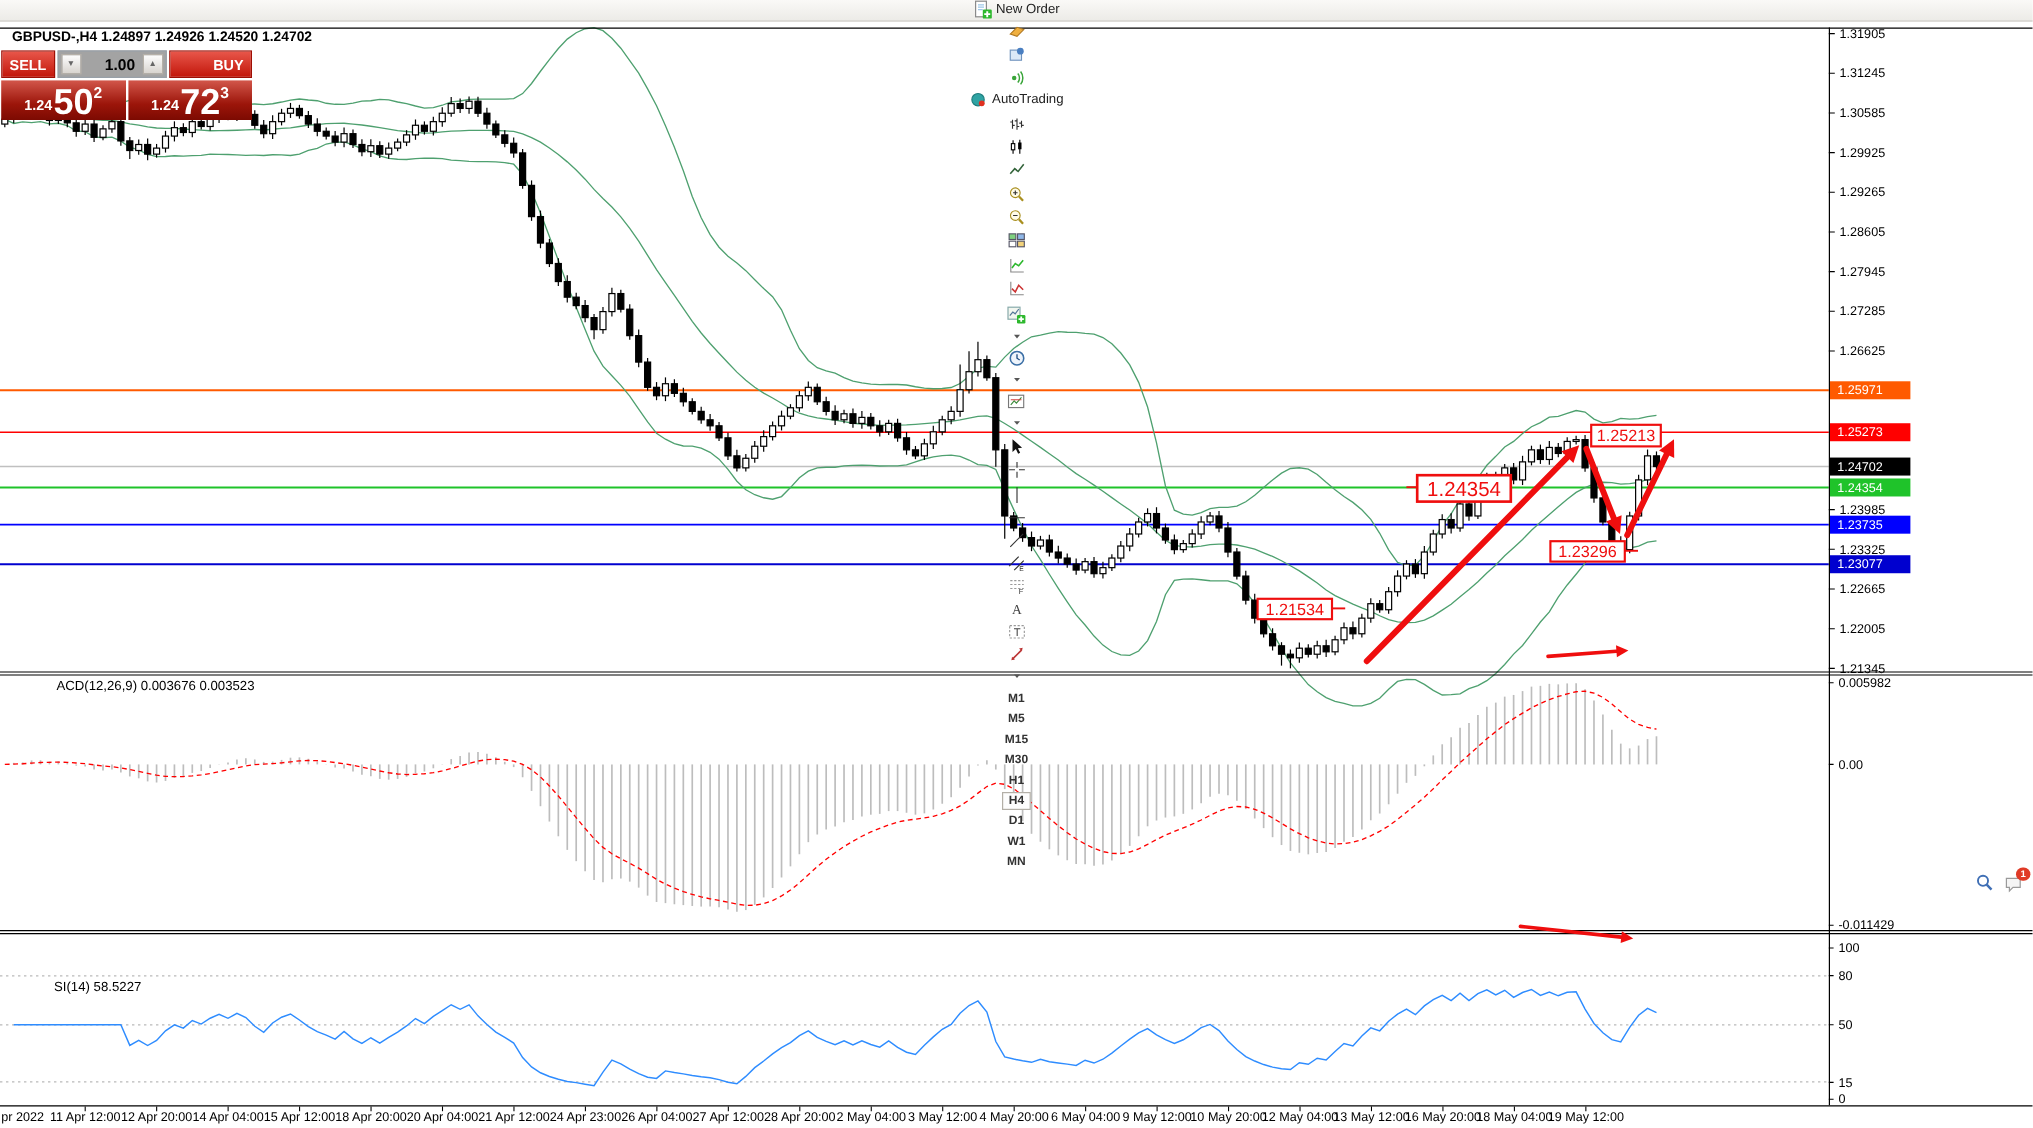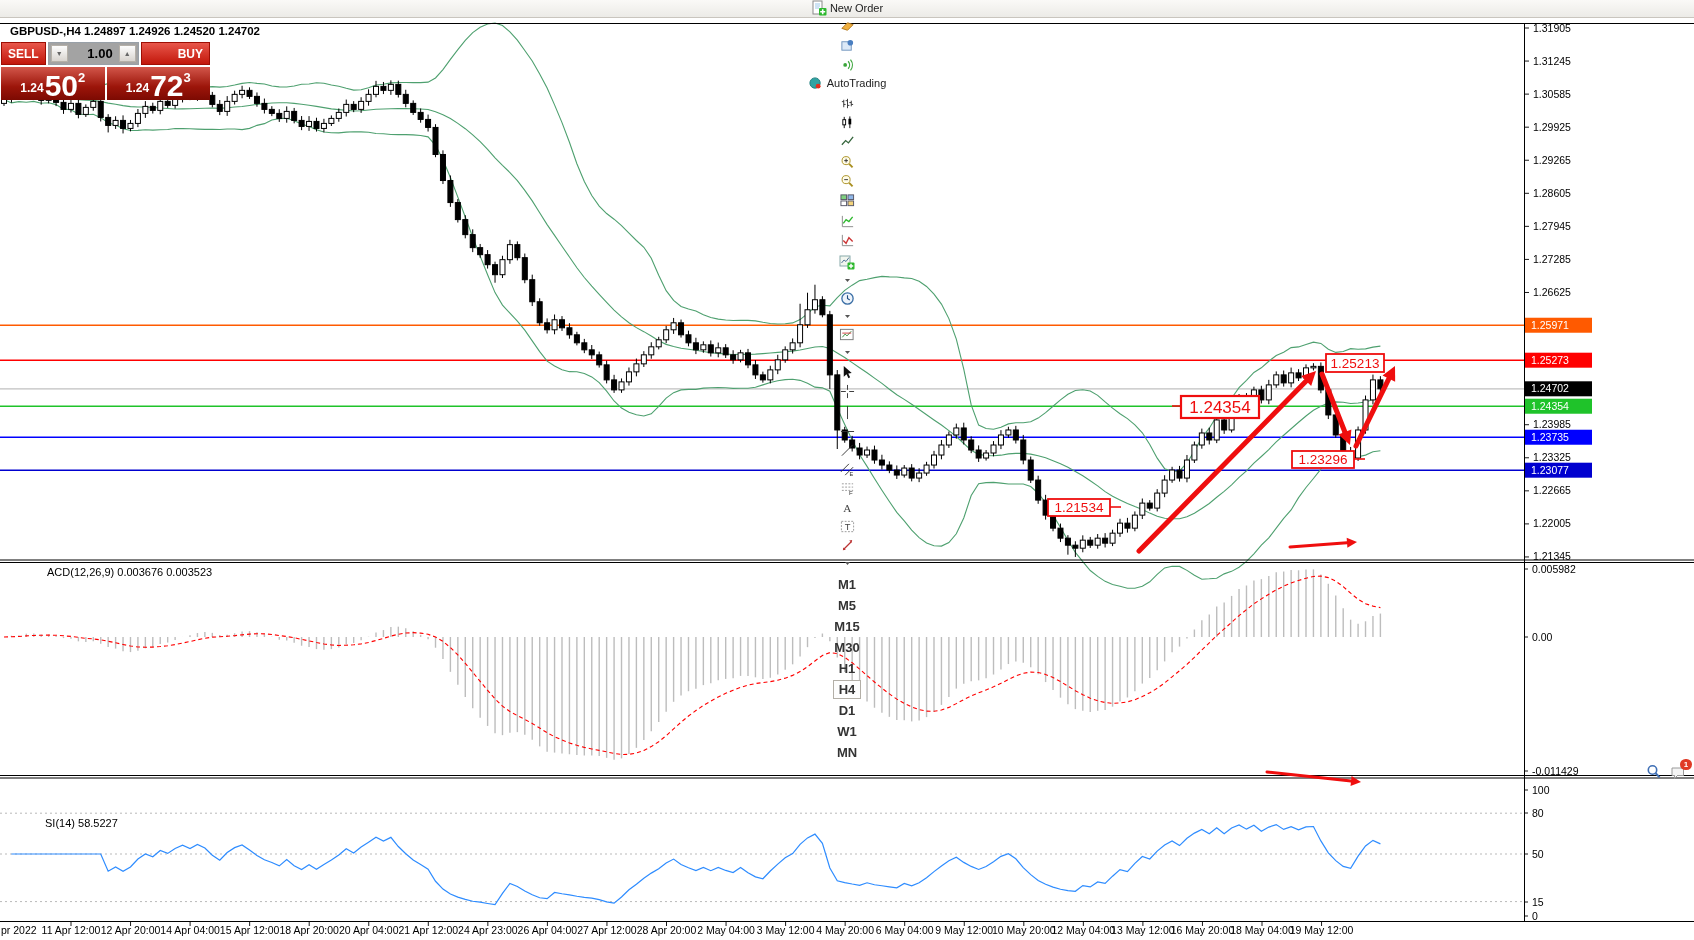--- a/index.html
+++ b/index.html
@@ -9,21 +9,21 @@
   
   .toolbar{position:absolute;left:0;top:0;width:1694px;height:18px;z-index:5;
     display:flex;align-items:center;gap:2px;padding:0 2px;box-sizing:border-box;
     background:linear-gradient(#faf9f7,#ecebe7);border-bottom:1px solid #c9c5be;font-size:11px;color:#222;flex-direction:column;}
   .tbtn{height:16px;display:inline-flex;align-items:center;gap:3px;padding:0 3px;border:1px solid transparent;
     border-radius:2px;background:transparent;font-size:11px;color:#222;cursor:default;}
   .ic{display:inline-flex;align-items:center;justify-content:center;width:16px;height:16px;}
   .ic svg{display:block;}
   .sep{width:1px;height:14px;background:#cac6bf;margin:0 3px;}
   .grip{width:3px;height:13px;border-left:1px dotted #a8a49c;margin:0 2px;}
-  .tf{font-weight:700;font-size:13px;color:#333;padding:1px 5px;border:1px solid transparent;background:transparent;}
+  .tf{font-weight:700;font-size:10px;color:#333;padding:1px 5px;border:1px solid transparent;background:transparent;}
   .tf.active{background:#fdfdfd;border:1px solid #b3afa7;}
   .tb-right{margin-left:auto;display:flex;align-items:center;gap:8px;padding-right:6px;}
   .chat-wrap{position:relative;}
   .badge{position:absolute;right:-6px;top:-5px;background:#e03a26;color:#fff;font:700 8px/11px "Liberation Sans",sans-serif;
     width:12px;height:11px;border-radius:6px;text-align:center;}
   
   .chart-title{position:absolute;left:10px;top:25px;z-index:6;font:700 11.5px "Liberation Sans",sans-serif;color:#000;}
   .macd-label{position:absolute;left:1px;top:566px;z-index:6;font:11px "Liberation Sans",sans-serif;color:#000;padding-left:46px;}
   .rsi-label{position:absolute;left:1px;top:817px;z-index:6;font:11px "Liberation Sans",sans-serif;color:#000;margin-left:44px;}
   

